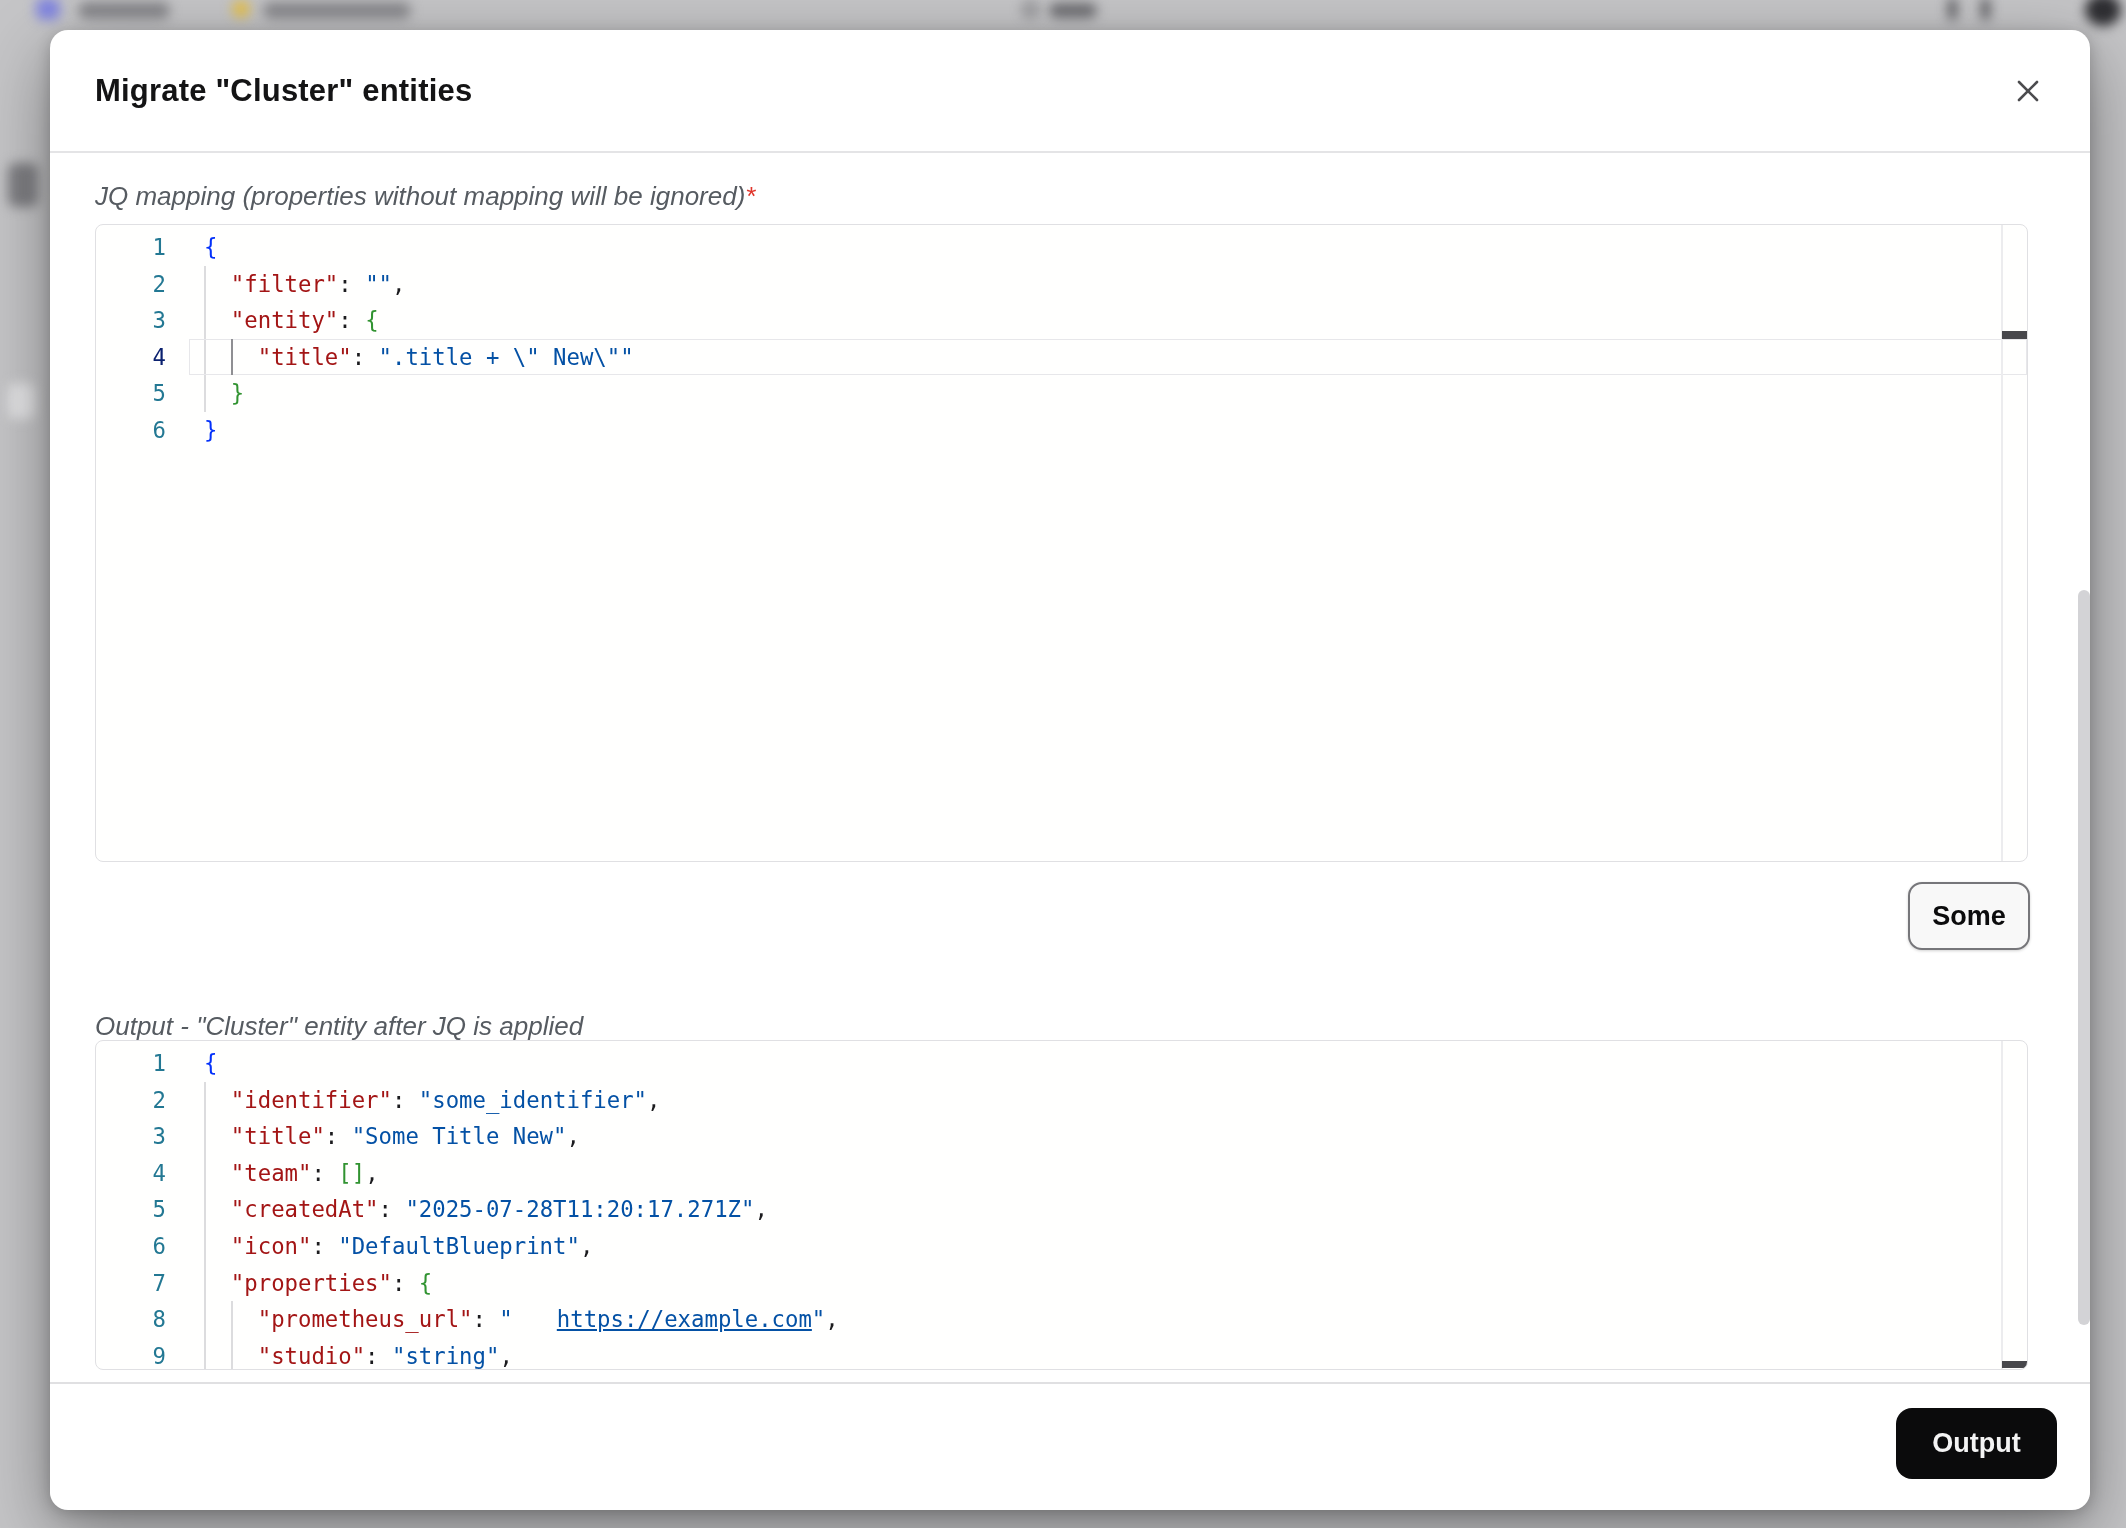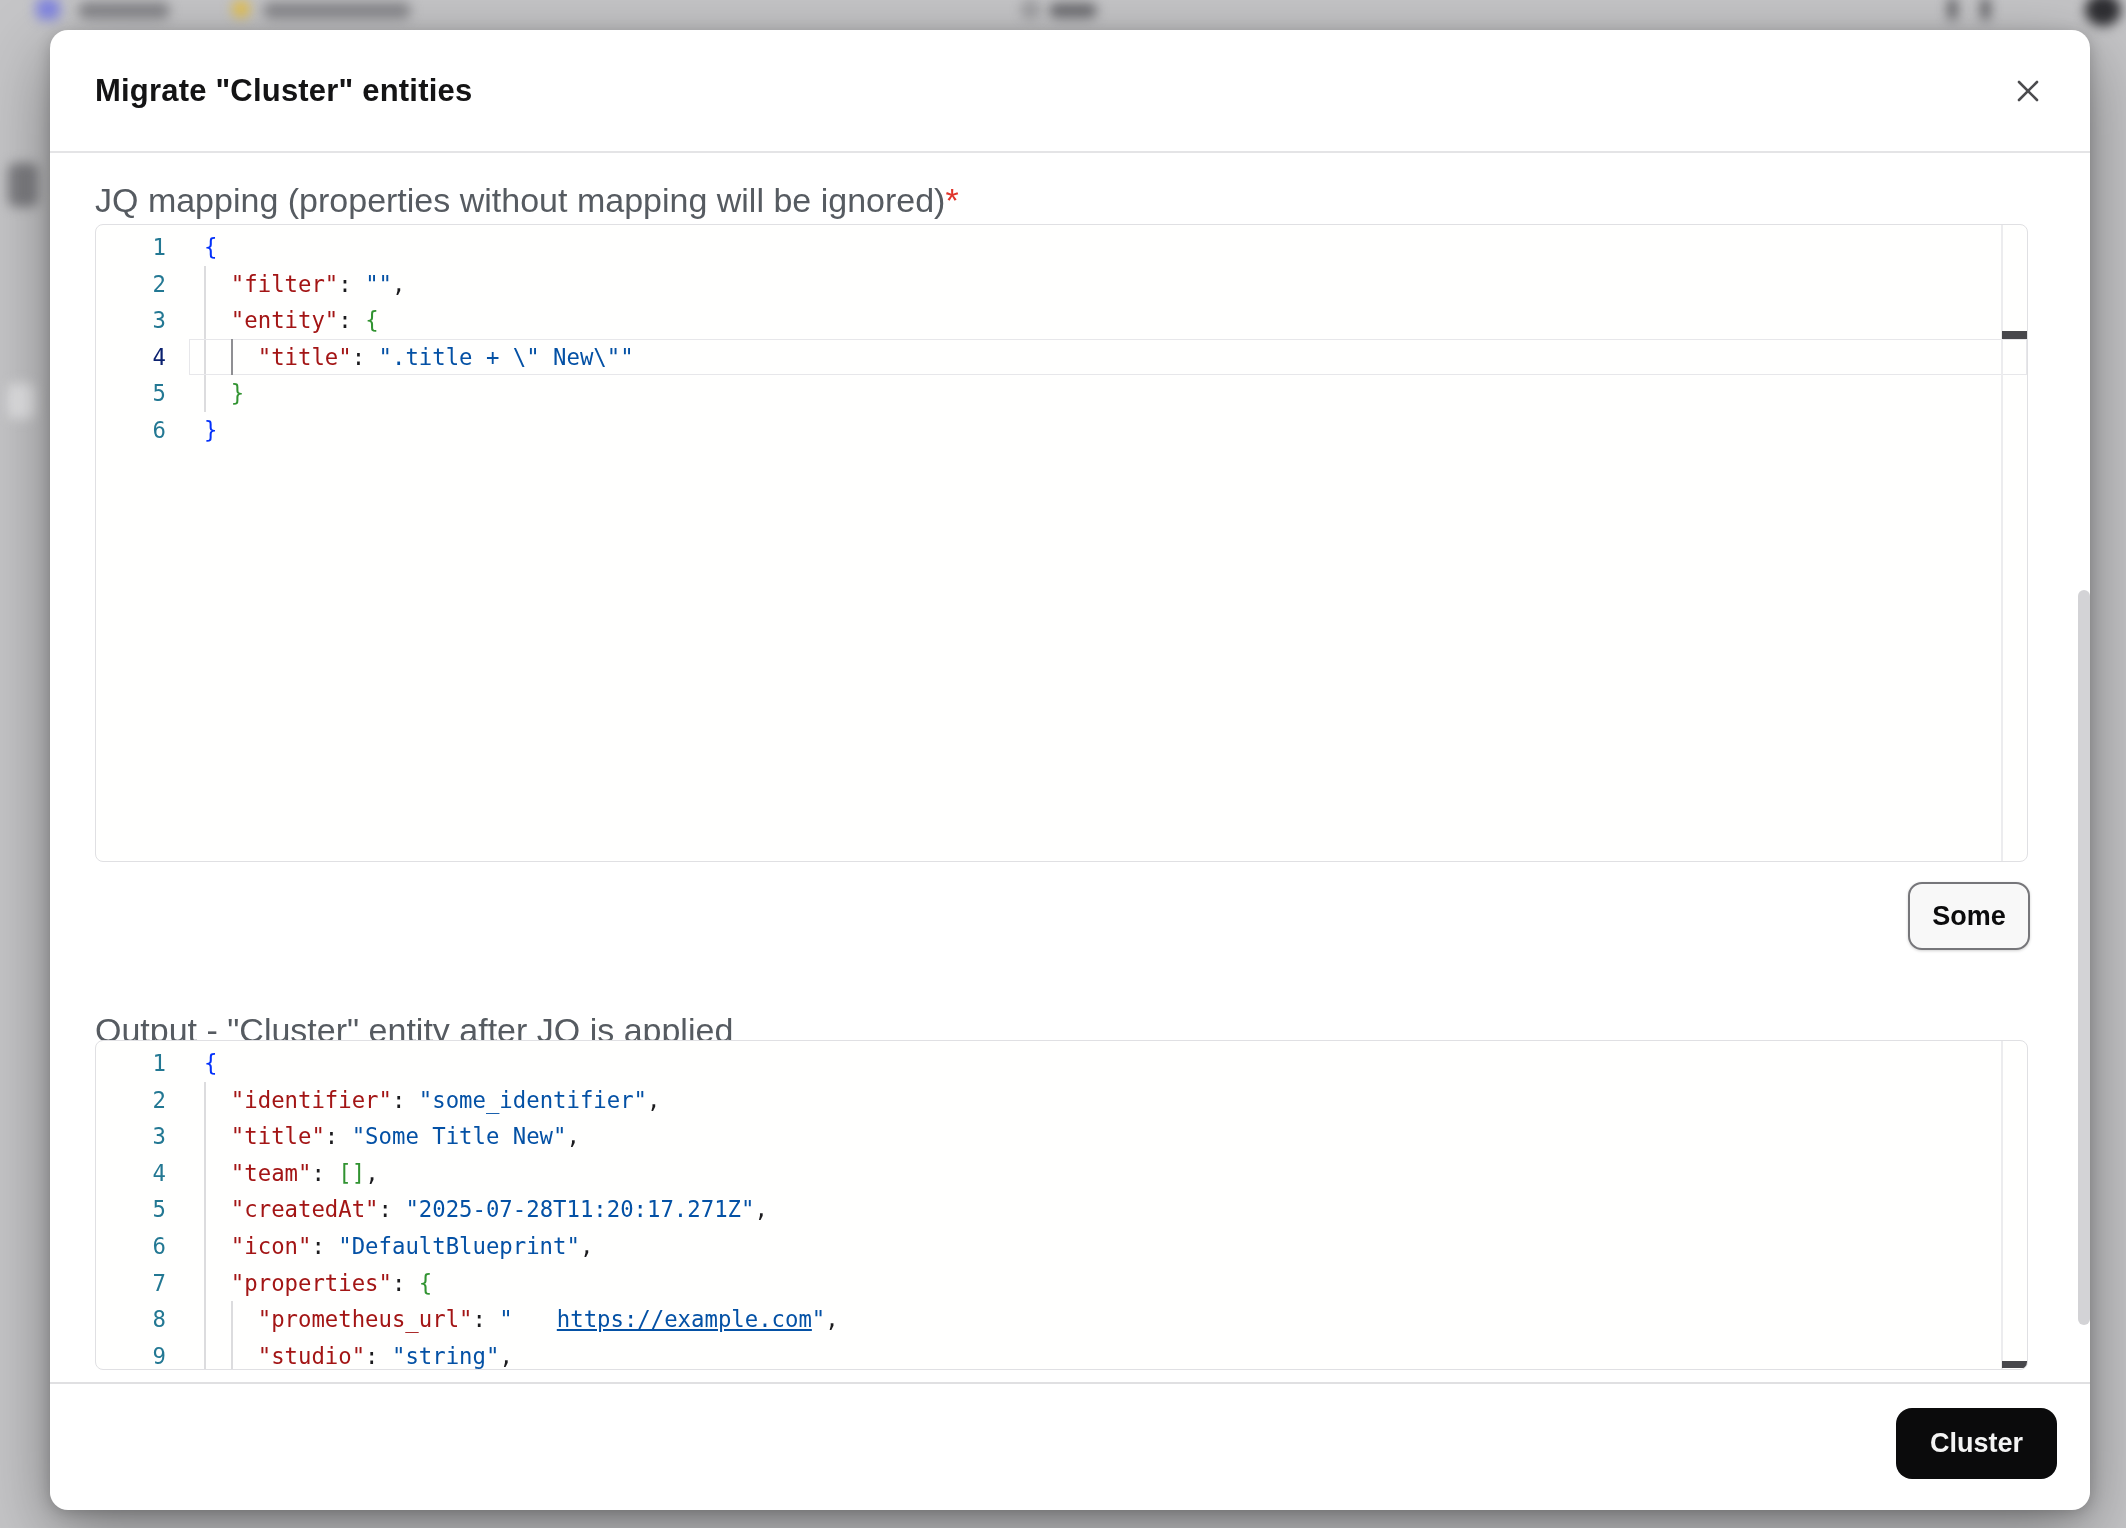--- a/index.html
+++ b/index.html
@@ -32,21 +32,21 @@
   }
   .modal-header{
     position:absolute;left:0;top:0;right:0;height:123px;
     border-bottom:2px solid #e4e4e6;
     display:flex;align-items:center;
     padding:0 40px 0 45px;box-sizing:border-box;
   }
   .modal-title{font-size:31px;font-weight:700;color:#141415;letter-spacing:.2px;}
   .close-btn{margin-left:auto;width:44px;height:44px;display:flex;align-items:center;justify-content:center;cursor:pointer;background:none;border:none;padding:0;}
 
-  .field-label{position:absolute;left:45px;font-size:34px;color:#565b61;}
+  .field-label{position:absolute;left:45px;font-size:26px;color:#565b61;font-style:italic;}
   .req{color:#e0352b;}
   .label-jq{top:151px;}
   .label-output{top:981px;}
 
   
   .editor{
     position:absolute;left:45px;width:1933px;
     border:1.5px solid #e0e0e3;border-radius:8px;
     background:#fffffe;overflow:hidden;box-sizing:border-box;
     font-family:"DejaVu Sans Mono", monospace;font-size:22.3px;
@@ -198,17 +198,17 @@
         <span class="lnum">8</span>
         <span class="lcode"><span class="tk-pct">    </span><span class="tk-key">"prometheus_url"</span><span class="tk-pct">: </span><span class="tk-str">"</span><span class="tk-lnk">https://example.com</span><span class="tk-str">"</span><span class="tk-pct">,</span></span>
       </div>
       <div class="crow" style="top: 296.8px;">
         <span class="lnum">9</span>
         <span class="lcode"><span class="tk-pct">    </span><span class="tk-key">"studio"</span><span class="tk-pct">: </span><span class="tk-str">"string"</span><span class="tk-pct">,</span></span>
       </div>
     </div>
 
   <div class="modal-footer">
-    <button class="migrate-btn">Cluster</button>
+    <button class="migrate-btn">Output</button>
   </div>
 
   <div class="modal-scrollthumb"></div>
 </div>
 
 </body></html>

